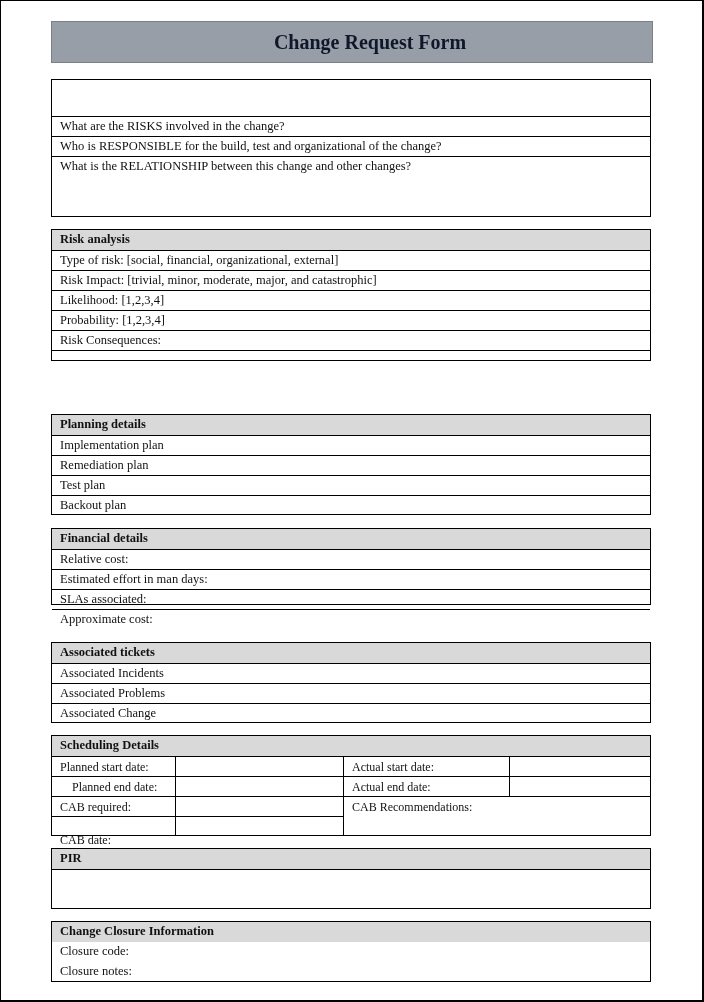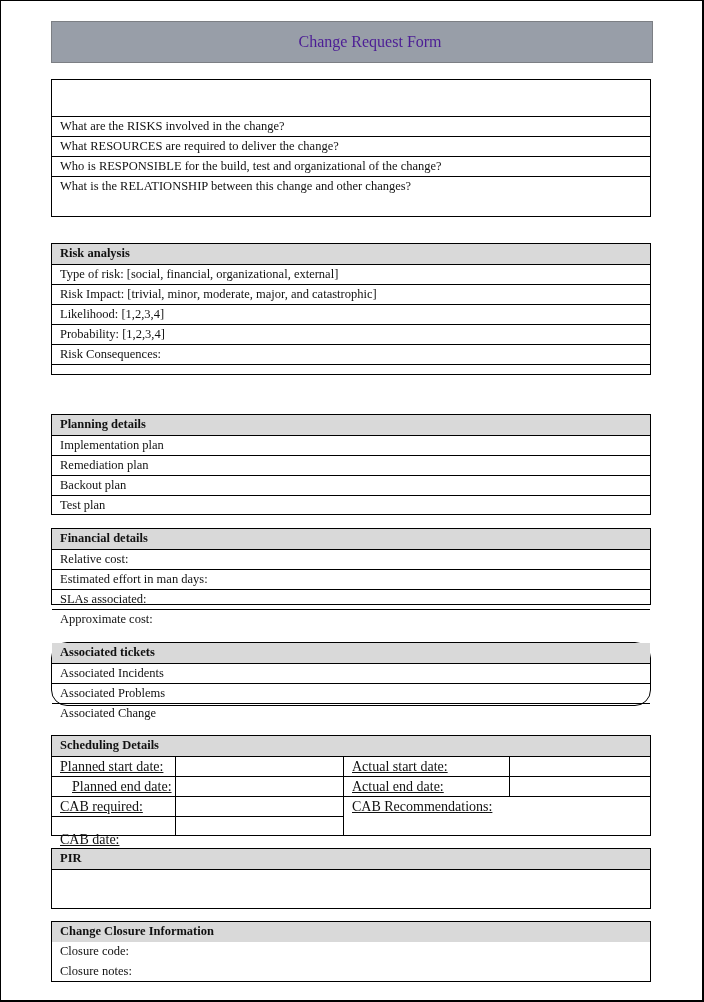--- a/index.html
+++ b/index.html
@@ -3,78 +3,77 @@
 <meta charset="utf-8">
 <style>
   html, body { margin:0; padding:0; background:#fff; }
   body { width:704px; height:1002px; position:relative; overflow:hidden;
          font-family:"DejaVu Serif","Liberation Serif",serif; color:#111; }
   .page { position:absolute; left:0; top:0; width:701px; height:999px;
           border:1px solid #000; border-right:2px solid #000; border-bottom:2px solid #000; box-sizing:content-box; }
   .title-bar { position:absolute; left:51px; top:21px; width:600px; height:40px;
                background:#989ea8; border:1px solid #7c7f84;
                display:flex; align-items:center; justify-content:center; }
-  .title-bar span { color:#4c1d95; font-family:"Liberation Serif","DejaVu Serif",serif;
-                    font-weight:normal; font-size:16px; padding-left:36px; }
+  .title-bar span { color:#0f172a; font-family:"Liberation Serif","DejaVu Serif",serif;
+                    font-weight:bold; font-size:20px; padding-left:36px; }
   .box { position:absolute; left:51px; width:600px; border:1px solid #000; box-sizing:border-box; }
   .row { border-top:1px solid #000; height:20px; box-sizing:border-box;
          font-size:11.5px; line-height:19px; padding-left:8px; white-space:nowrap; overflow:hidden;
          font-family:"Liberation Serif","DejaVu Serif",serif; font-size:12.5px; }
   .row:first-child { border-top:none; }
   .hdr { background:#d9d9d9; font-weight:bold; }
   .blank { padding:0; }
   .plain { border-top:none; height:19.5px; }
   .sched { position:relative;padding-left:45px; }
   .cell { position:absolute; box-sizing:border-box; font-family:"Liberation Serif","DejaVu Serif",serif;
-          font-size:14px; line-height:18px; padding-left:8px; white-space:nowrap;text-decoration:underline; }
+          font-size:12px; line-height:18px; padding-left:8px; white-space:nowrap; }
 </style>
 </head>
 <body>
 
 <div class="page"></div>
 
 <div class="title-bar">
   <span>Change Request Form</span>
 </div>
 
 <div class="box" style="top:79px;height:138px;">
   <div class="row blank" style="height:36px;border-top:none;"></div>
   <div class="row">What are the RISKS involved in the change?</div>
-  <div class="row">What RESOURCES are required to deliver the change?</div>
   <div class="row">Who is RESPONSIBLE for the build, test and organizational of the change?</div>
   <div class="row">What is the RELATIONSHIP between this change and other changes?</div>
 </div>
 
-<div class="box" style="top:229px;height:132px;margin-top:14px;">
+<div class="box" style="top:229px;height:132px;">
   <div class="row hdr">Risk analysis</div>
   <div class="row">Type of risk: [social, financial, organizational, external]</div>
   <div class="row">Risk Impact: [trivial, minor, moderate, major, and catastrophic]</div>
   <div class="row">Likelihood: [1,2,3,4]</div>
   <div class="row">Probability: [1,2,3,4]</div>
   <div class="row">Risk Consequences:</div>
   <div class="row blank" style="height:44px;"></div>
 </div>
 
 <div class="box" style="top:414px;height:101px;">
   <div class="row hdr">Planning details</div>
   <div class="row">Implementation plan</div>
   <div class="row">Remediation plan</div>
+  <div class="row">Test plan</div>
   <div class="row">Backout plan</div>
-  <div class="row">Test plan</div>
 </div>
 
 <div class="box" style="top:528px;height:77px;">
   <div class="row hdr">Financial details</div>
   <div class="row">Relative cost:</div>
   <div class="row">Estimated effort in man days:</div>
   <div class="row">SLAs associated:</div>
   <div class="row">Approximate cost:</div>
 </div>
 
-<div class="box" style="top:642px;height:64px;border-radius:16px;">
+<div class="box" style="top:642px;height:81px;">
   <div class="row hdr">Associated tickets</div>
   <div class="row">Associated Incidents</div>
   <div class="row">Associated Problems</div>
   <div class="row">Associated Change</div>
 </div>
 
 <div class="box sched" style="top:735px;height:101px;">
   <div class="row hdr" style="position:absolute;left:0;top:0;width:598px;">Scheduling Details</div>
 
   <div style="position:absolute;left:0;top:20px;width:598px;border-top:1px solid #000;"></div>

